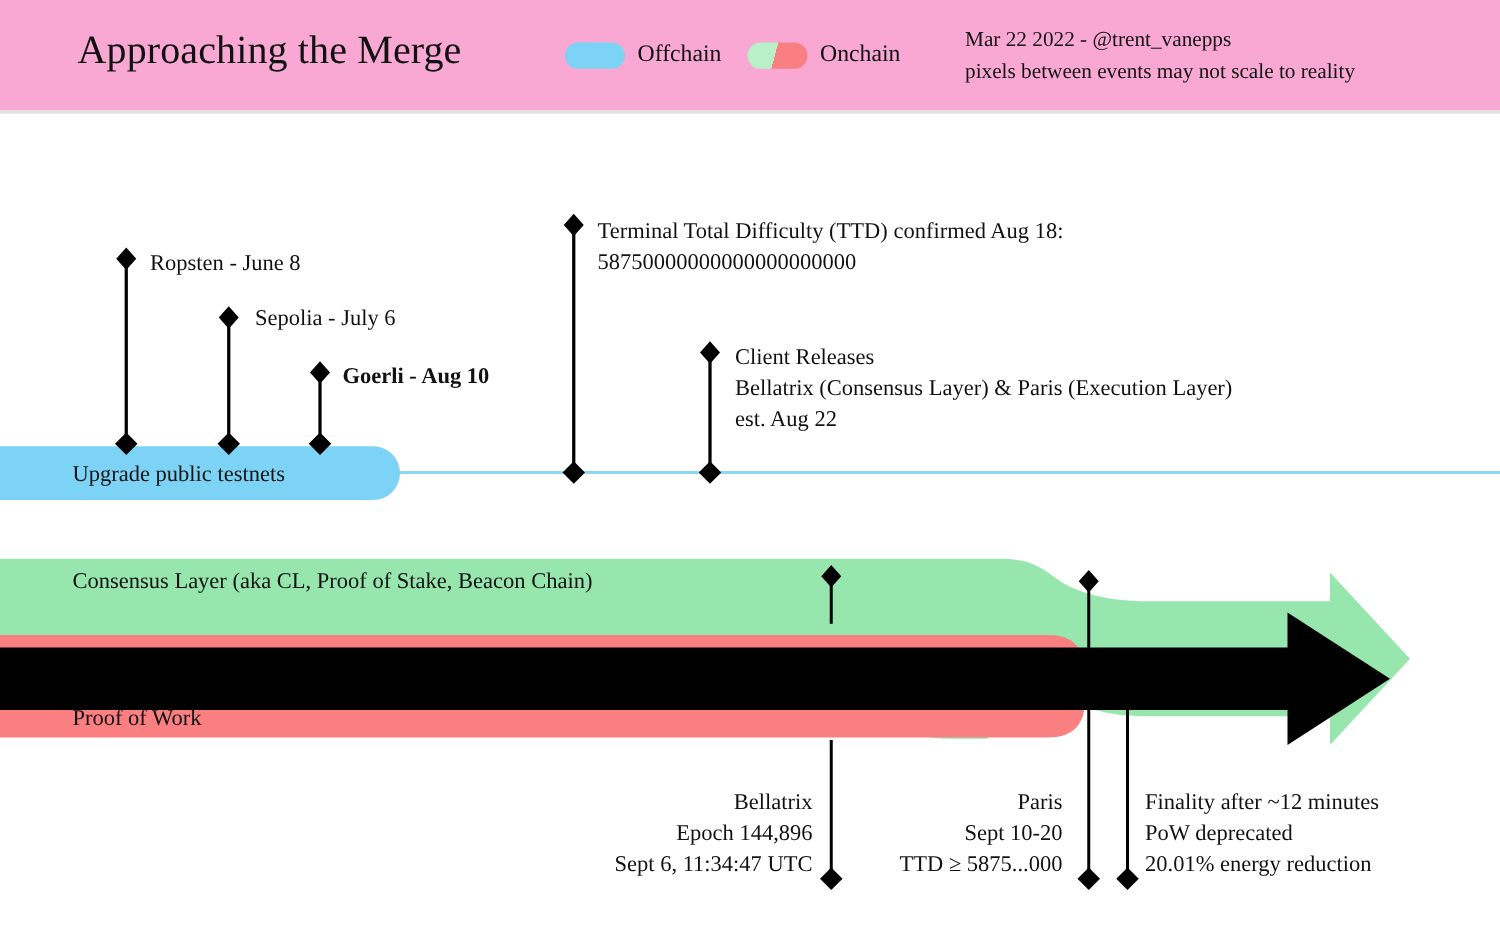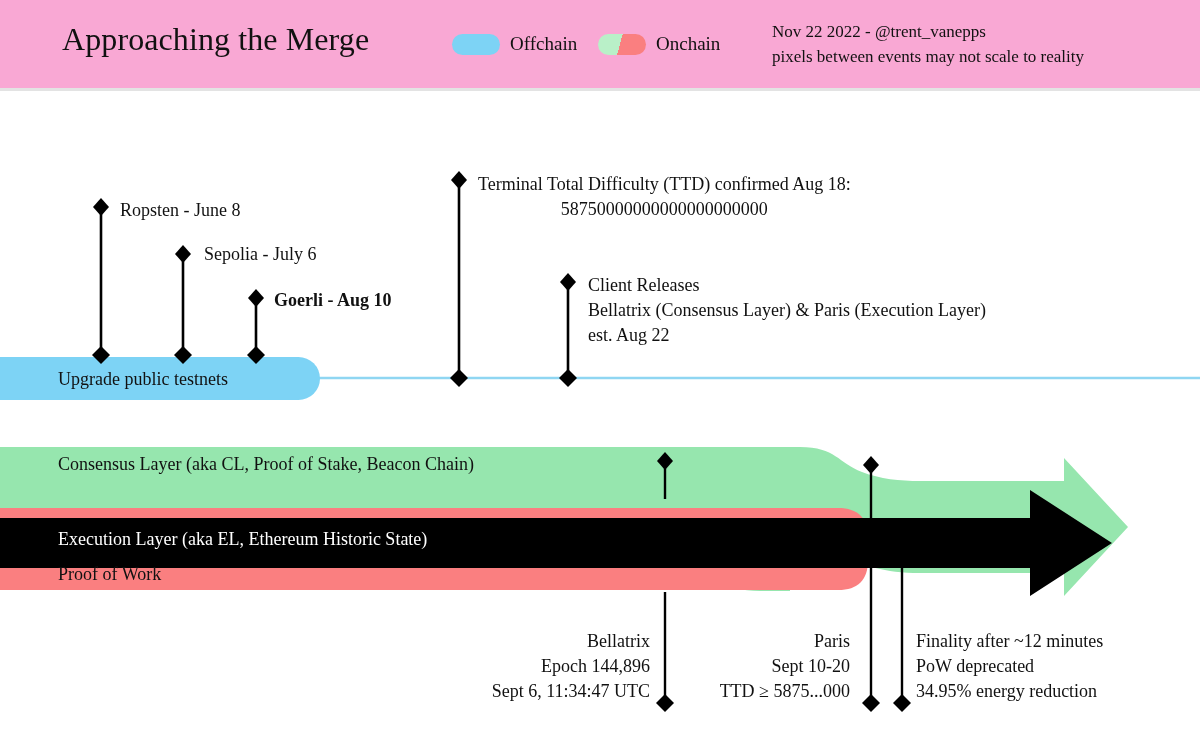--- a/index.html
+++ b/index.html
@@ -84,21 +84,21 @@
     white-space: nowrap;
   }
   .lbl-right { text-align: right; }
   .lbl-onbar { color: #111111; text-align: center; }
   .lbl-invert { color: #ffffff; }
 
   #lbl-testnets   { left: 58px;  top: 367px; }
   #lbl-ropsten    { left: 120px; top: 198px; }
   #lbl-sepolia    { left: 204px; top: 242px; }
   #lbl-goerli     { left: 274px; top: 288px; font-weight: bold; }
-  #lbl-ttd        { left: 478px; top: 172px; text-align: center; }
+  #lbl-ttd        { left: 478px; top: 172px; }
   #lbl-client     { left: 588px; top: 273px; }
   #lbl-cl         { left: 58px;  top: 452px; }
   #lbl-el         { left: 58px;  top: 527px; }
   #lbl-pow        { left: 58px;  top: 562px; }
   #lbl-bellatrix  { left: 460px; top: 629px; width: 190px; }
   #lbl-paris      { left: 700px; top: 629px; width: 150px; }
   #lbl-finality   { left: 916px; top: 629px; }
 </style>
 </head>
 <body>
@@ -112,21 +112,21 @@
       <div class="legend-pill" style="background:#7dd3f5;"></div>
       <div class="legend-label">Offchain</div>
     </div>
 
     <div class="legend-item" id="legend-onchain">
       <div class="legend-pill" style="background:linear-gradient(105deg,#b9f0c8 0%,#b9f0c8 46%,#fa7f80 46%,#fa7f80 100%);"></div>
       <div class="legend-label">Onchain</div>
     </div>
 
     <div id="meta">
-      <div>Nov 22 2022 - @trent_vanepps</div>
+      <div>Mar 22 2022 - @trent_vanepps</div>
       <div>pixels between events may not scale to reality</div>
     </div>
   </div>
   <div id="header-rule"></div>
 
   <svg id="canvas" viewBox="0 0 1200 748">
     <defs>
       <marker id="dia" markerWidth="14" markerHeight="14" refX="7" refY="7" orient="auto">
         <path d="M7 0 L13 7 L7 14 L1 7 Z" fill="#000"></path>
       </marker>
@@ -230,34 +230,33 @@
     <div>58750000000000000000000</div>
   </div>
 
   <div class="lbl" id="lbl-client">
     <div>Client Releases</div>
     <div>Bellatrix (Consensus Layer) &amp; Paris (Execution Layer)</div>
     <div>est. Aug 22</div>
   </div>
 
   <div class="lbl lbl-onbar" id="lbl-cl">Consensus Layer (aka CL, Proof of Stake, Beacon Chain)</div>
-  <div class="lbl lbl-invert" id="lbl-el">Execution Layer (aka EL, Ethereum Historic State)</div>
   <div class="lbl lbl-onbar" id="lbl-pow">Proof of Work</div>
 
   <div class="lbl lbl-right" id="lbl-bellatrix">
     <div>Bellatrix</div>
     <div>Epoch 144,896</div>
     <div>Sept 6, 11:34:47 UTC</div>
   </div>
 
   <div class="lbl lbl-right" id="lbl-paris">
     <div>Paris</div>
     <div>Sept 10-20</div>
     <div>TTD ≥ 5875...000</div>
   </div>
 
   <div class="lbl" id="lbl-finality">
     <div>Finality after ~12 minutes</div>
     <div>PoW deprecated</div>
-    <div>34.95% energy reduction</div>
+    <div>20.01% energy reduction</div>
   </div>
 
 </div>
 
 </body></html>

